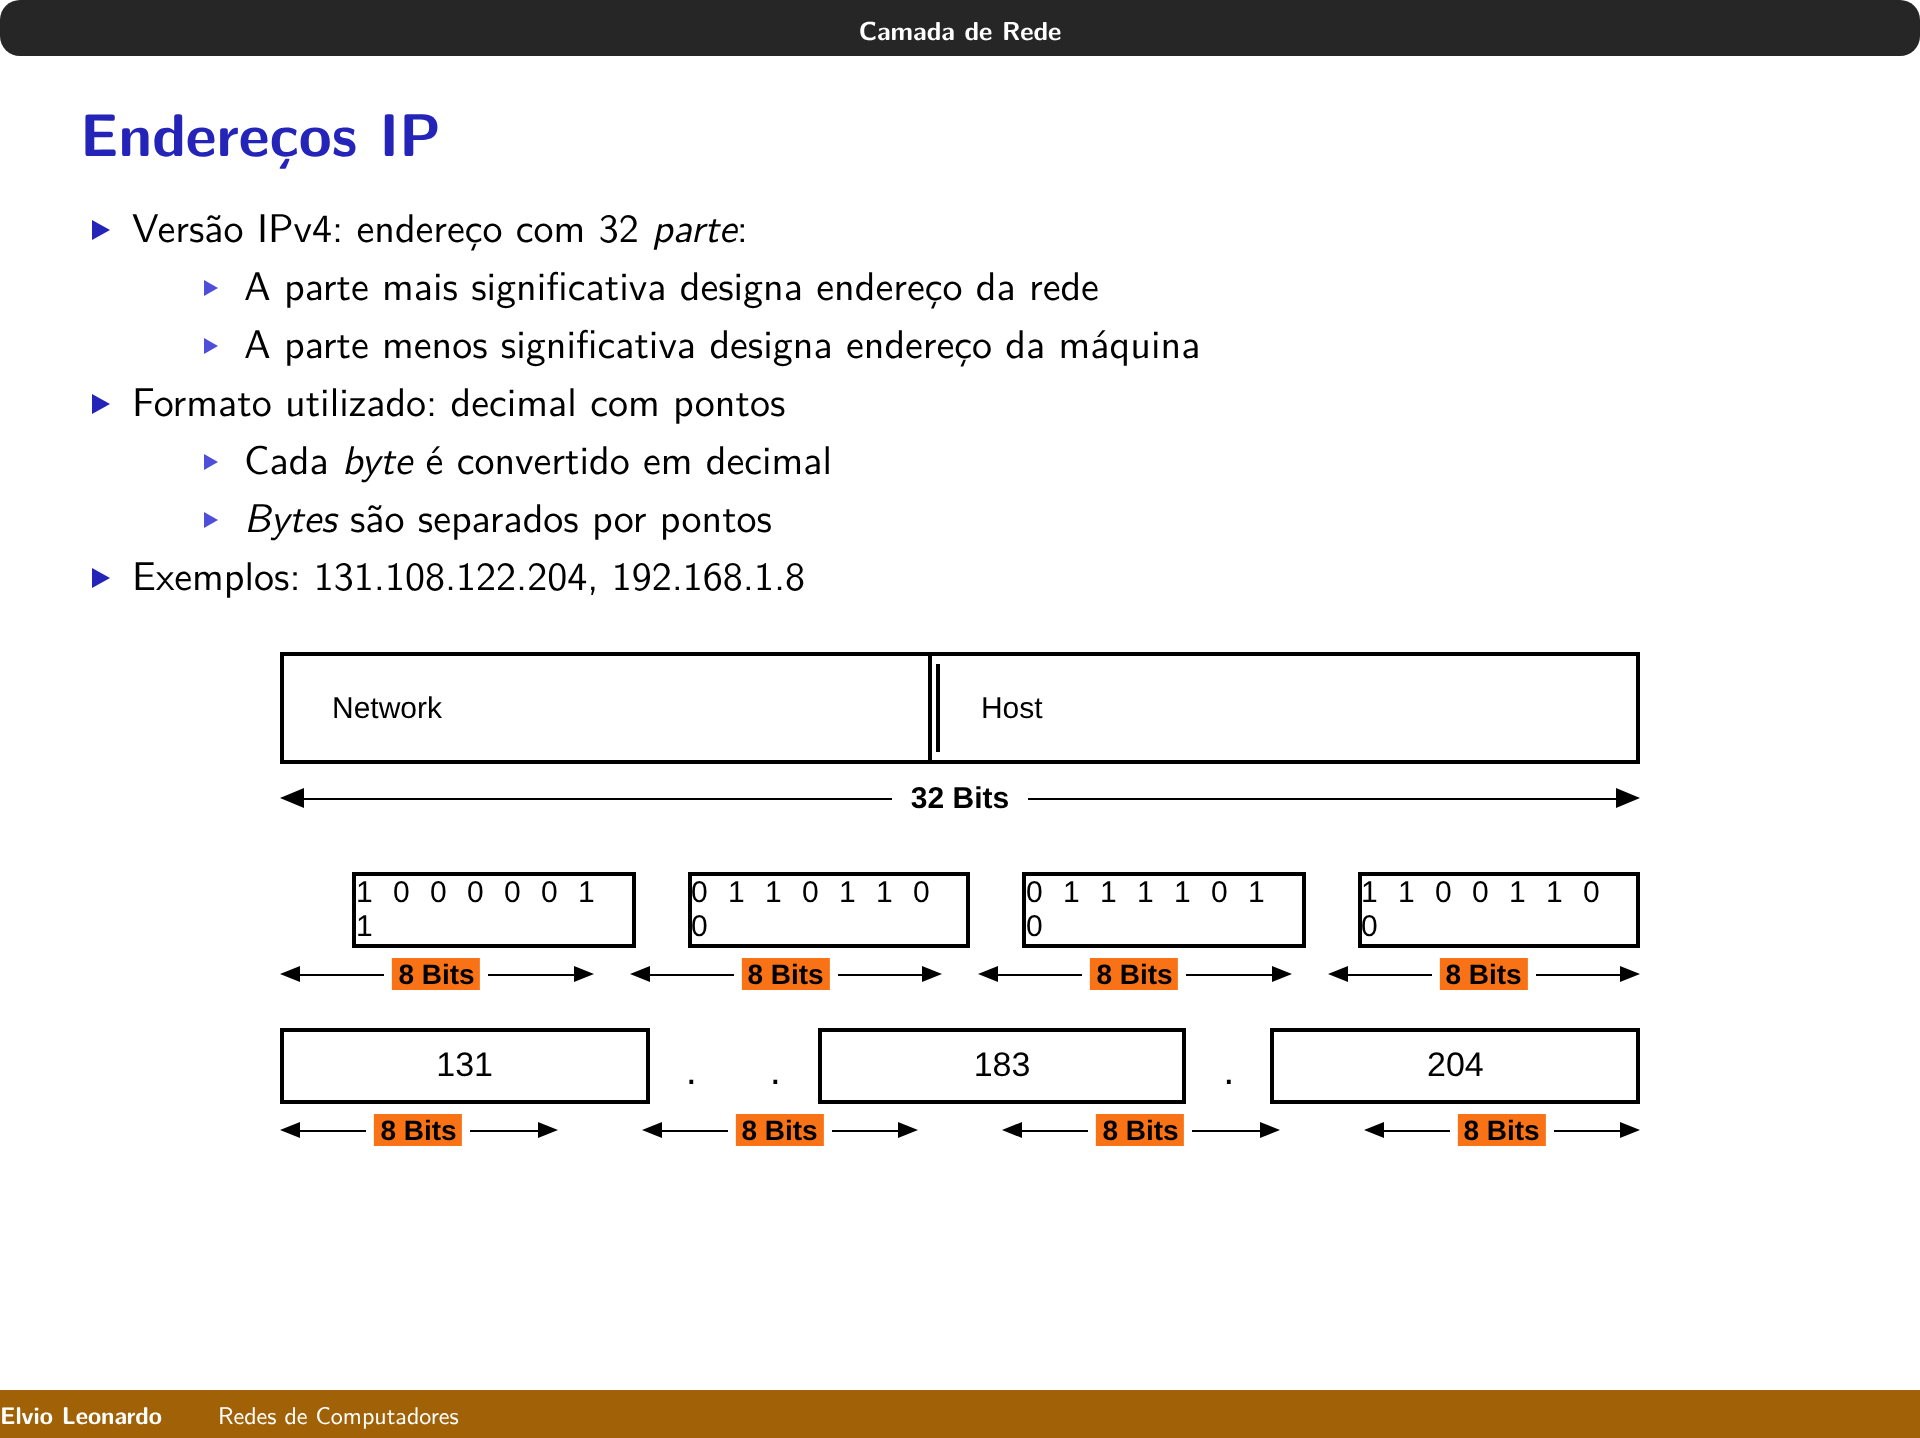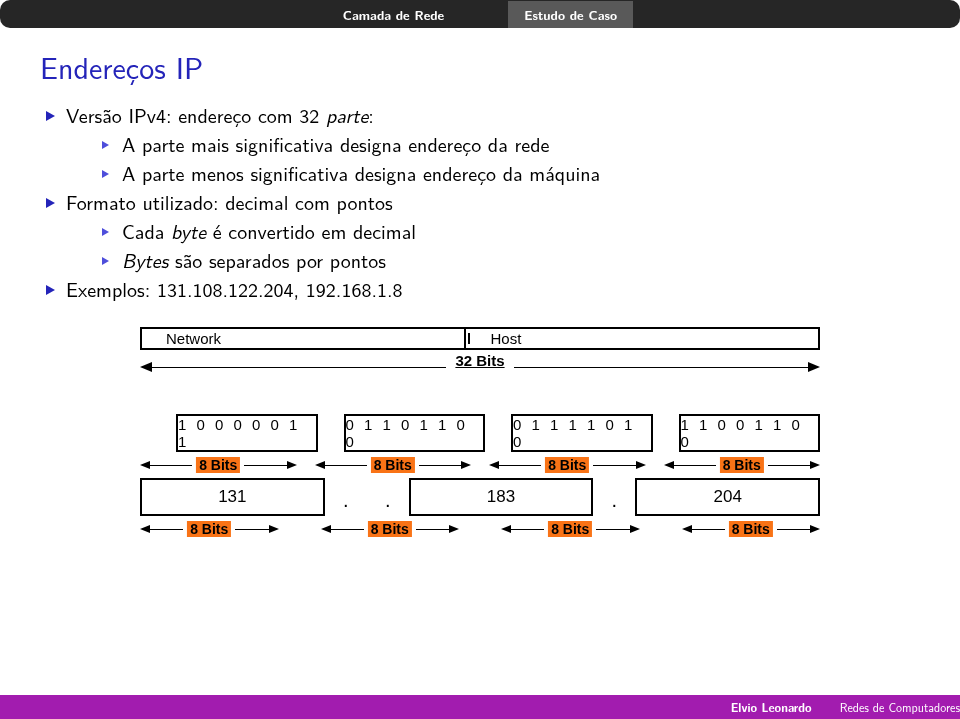--- a/index.html
+++ b/index.html
@@ -25,21 +25,21 @@
     border-radius: 10px;
   }
   .header .section { padding: 4px 16px; }
   .header .active { background: #595959; }
   .content {
     padding: 10px 40px 0 40px;
   }
   h1.title {
     color: #2424b9;
     font-size: 30px;
-    font-weight: normal;
+    font-weight: bold;
     margin: 6px 0 12px 0;
   }
   ul.bullets { list-style: none; }
   ul.bullets li {
     position: relative;
     padding-left: 26px;
     font-size: 20px;
     line-height: 1.45;
   }
   ul.bullets li::before {
@@ -63,21 +63,21 @@
   .italic { font-style: italic; }
   .diagram {
     width: 680px;
     margin: 24px auto 0 auto;
     font-family: Arial, Helvetica, sans-serif;
     font-size: 15px;
   }
   .nethost {
     position: relative;
     width: 100%;
-    height: 23px;
+    height: 56px;
     border: 2px solid #000;
     display: flex;
   }
   .nethost::after {
     content: "";
     position: absolute;
     left: -2px; right: -2px;
     top: 4px; bottom: 4px;
     border-left: 2px solid #000;
     border-right: 2px solid #000;
@@ -94,24 +94,24 @@
     position: absolute;
     right: -6px;
     top: 4px; bottom: 4px;
     width: 4px;
     border-right: 2px solid #000;
   }
   .nethost .host { flex: 1; }
   .dimline {
     position: relative;
     display: flex;
+    align-items: center;
     justify-content: center;
     margin-top: 2px;
     height: 30px;
-    text-decoration: underline;
   }
   .dimline .arrow-l, .dimline .arrow-r {
     position: absolute;
     top: 50%;
     width: 0; height: 0;
   }
   .dimline .arrow-l {
     left: 0;
     border-top: 5px solid transparent;
     border-bottom: 5px solid transparent;
@@ -131,21 +131,21 @@
     height: 1px;
     background: #000;
   }
   .dimline .label { background: #fff; padding: 0 6px; font-weight: bold; z-index: 2; }
   .dim32 .line-l { left: 10px; width: calc(50% - 44px); }
   .dim32 .line-r { right: 10px; width: calc(50% - 44px); }
   .byte-row {
     display: flex;
     gap: 26px;
     width: 100%;
-    margin-top: 32px;
+    margin-top: 22px;
     padding-left: 36px;
   }
   .byte-box {
     flex: 1;
     border: 2px solid #000;
     height: 38px;
     display: flex;
     align-items: center;
     justify-content: center;
     letter-spacing: 3px;
@@ -210,20 +210,21 @@
     top: 50%;
     transform: translate(-50%, -50%);
     background: #f97316;
     font-weight: bold;
     font-size: 14px;
     padding: 0 3px;
   }
   .dec-row {
     display: flex;
     width: 100%;
+    margin-top: 14px;
     position: relative;
   }
   .dec-box {
     flex: 1;
     border: 2px solid #000;
     height: 38px;
     display: flex;
     align-items: center;
     justify-content: center;
     font-size: 17px;
@@ -251,36 +252,35 @@
     width: 100%;
   }
   .dec-dims .byte-dim { flex: 1; }
   .dec-dims .gap { width: 42px; }
   .footer {
     position: absolute;
     bottom: 0;
     left: 0;
     width: 100%;
     height: 24px;
-    background: #a21caf;
+    background: #a16207;
     color: #fff;
     display: flex;
     align-items: center;
-    justify-content: flex-end;
+    justify-content: flex-start;
     gap: 28px;
     font-size: 12px;
   }
   .footer .left { font-weight: bold; }
 </style>
 </head>
 <body>
 
 <div class="header">
   <div class="section">Camada de Rede</div>
-  <div class="section active">Estudo de Caso</div>
 </div>
 
 <div class="content">
   <h1 class="title">Endereços IP</h1>
 
   <ul class="bullets lvl1">
     <li>
       <span>Versão IPv4: endereço com 32 </span><span class="italic">parte</span><span>:</span>
       <ul class="bullets lvl2">
         <li>A parte mais significativa designa endereço da rede</li>

